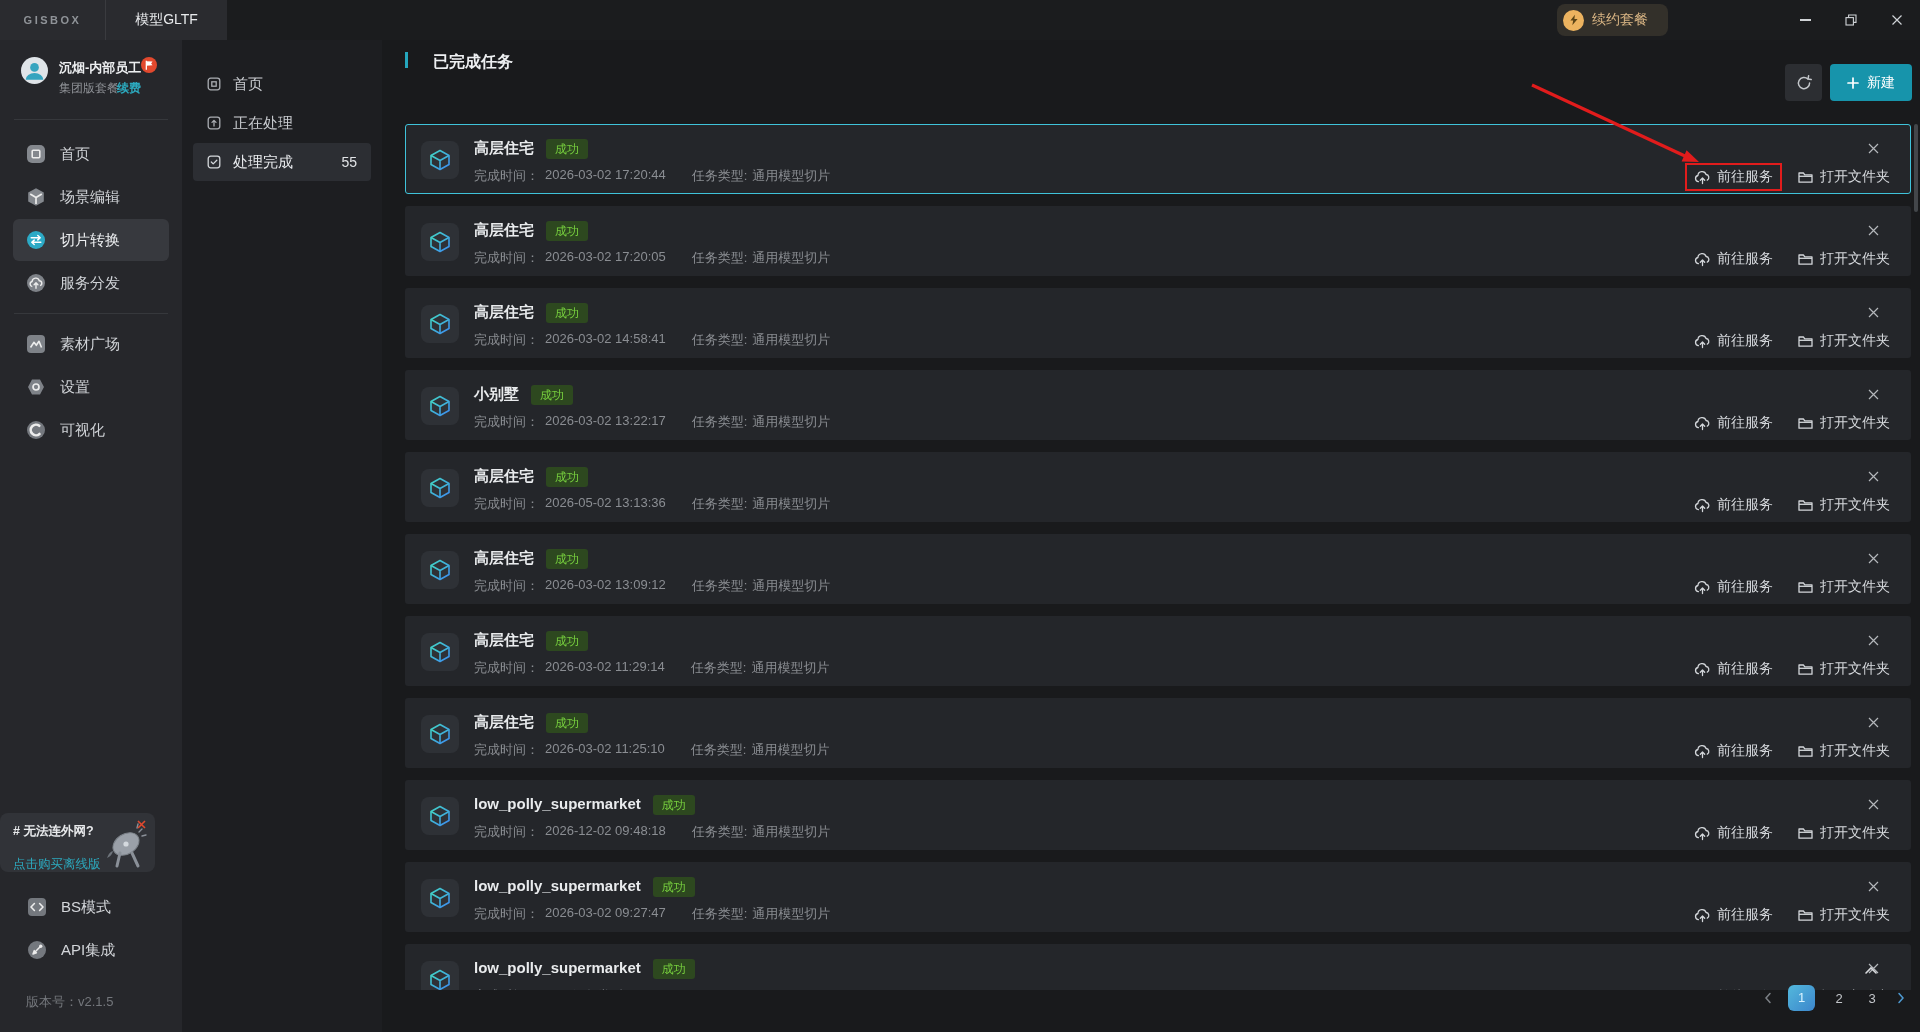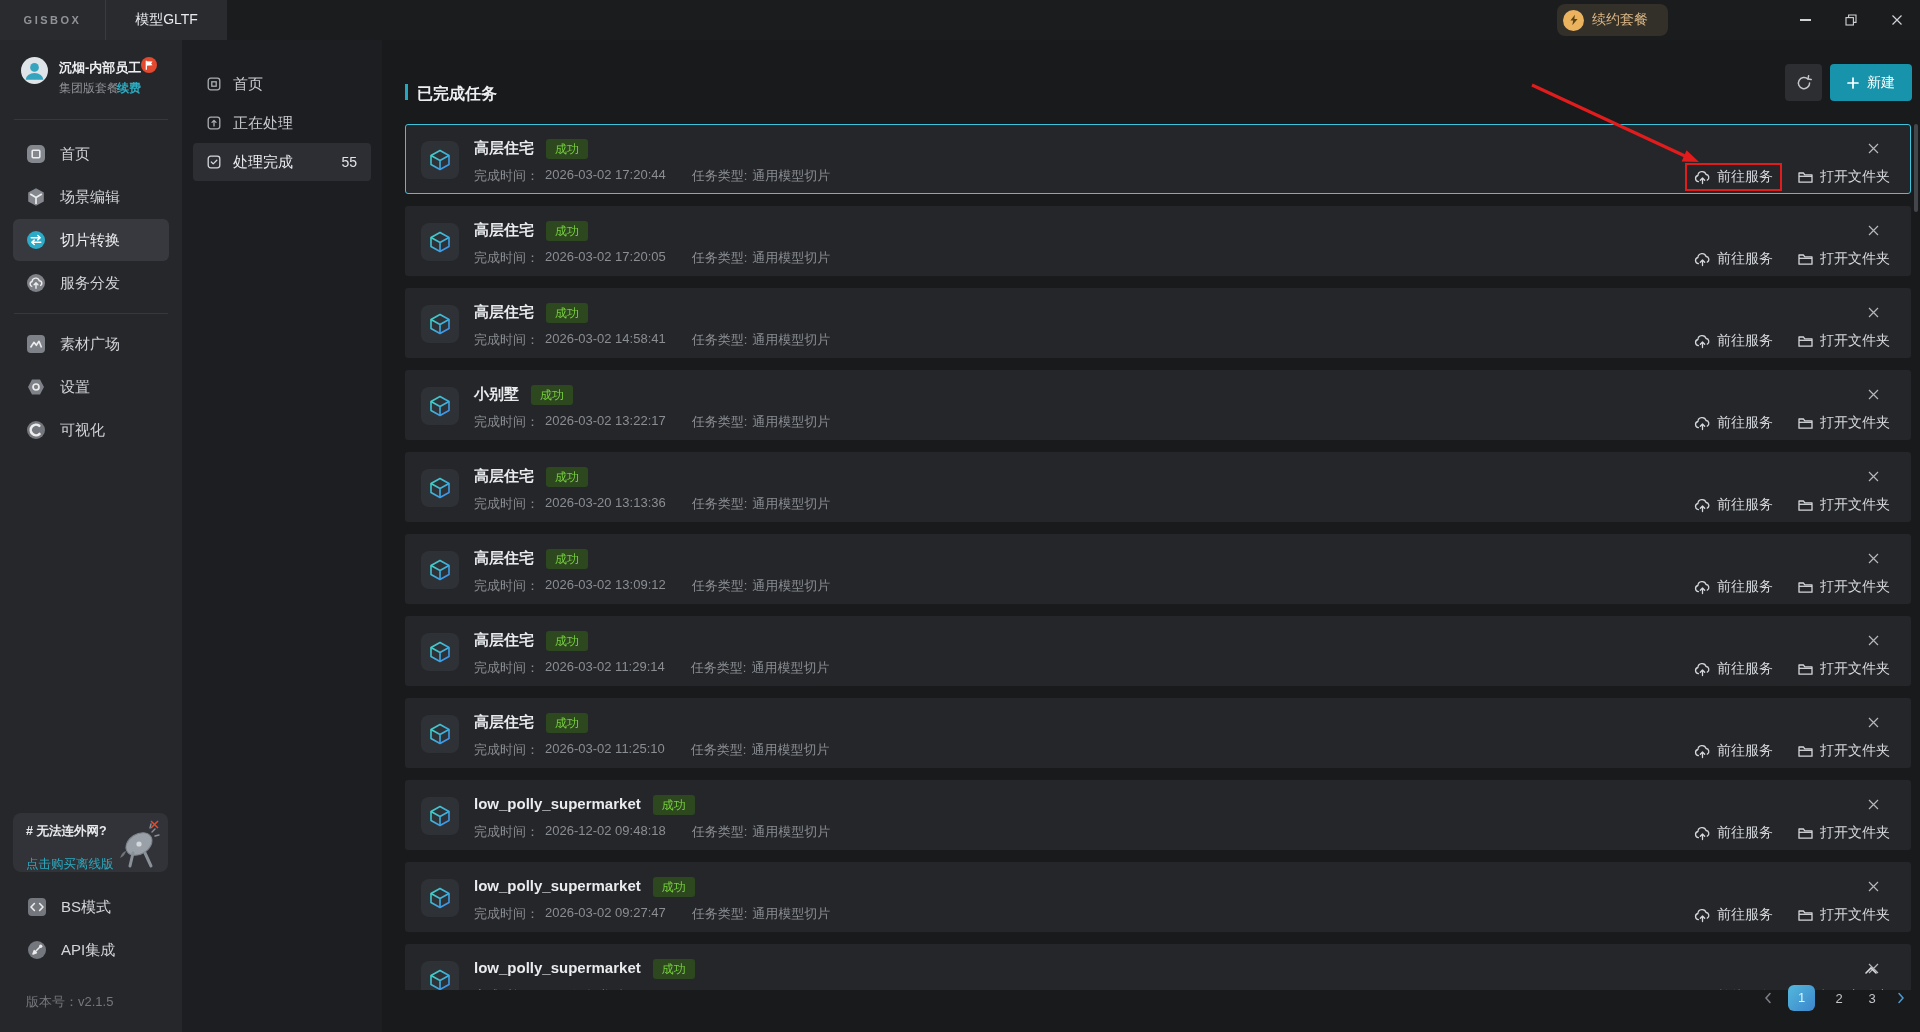--- a/index.html
+++ b/index.html
@@ -28,40 +28,40 @@
   .flag-badge { position:absolute; left:141px; top:17px; }
   .user-plan { position:absolute; left:59px; top:40px; font-size:12px; color:#8d9095; }
   .user-renew { position:absolute; left:117px; top:40px; font-size:12px; color:#2bá; color:#2caabf; font-weight:bold; cursor:pointer; }
   .sb-divider { height:1px; background:#36383c; margin:0 14px; }
   .nav { padding-top:12px; }
   .nav-item { display:flex; align-items:center; gap:14px; height:42px; margin:1px 13px; padding-left:13px;
     border-radius:6px; font-size:15px; color:#cfd2d6; cursor:pointer; }
   .nav-item.active { background:#37393e; color:#eef0f2; }
   .nav-divider { height:1px; background:#36383c; margin:9px 14px; }
 
-  .promo-card { position:absolute; left:13px; top:773px; width:155px; height:59px; background:#313338; border-radius:8px; overflow:hidden; }
+  .promo-card { position:absolute; left:0; top:773px; width:155px; height:59px; background:#313338; border-radius:8px; overflow:hidden; }
   .promo-title { position:absolute; left:13px; top:10px; font-size:12.5px; font-weight:bold; color:#e8eaec; }
   .promo-link { position:absolute; left:13px; top:33px; font-size:12.5px; color:#2caabf; cursor:pointer;margin-top:10px; }
   .promo-close { position:absolute; right:9px; top:7px; cursor:pointer; line-height:0; }
   .promo-art { position:absolute; right:2px; bottom:0px; line-height:0; }
 
   .tools { position:absolute; left:27px; top:854px; display:flex; flex-direction:column; gap:17px; }
   .tool-item { display:flex; align-items:center; gap:14px; height:26px; font-size:15px; color:#d3d6da; cursor:pointer; }
   .version { position:absolute; left:26px; top:953px; font-size:13px; color:#74777c; }
 
   
   .subbar { position:absolute; left:182px; top:40px; width:200px; height:992px; background:#1d1e21; padding-top:24px; }
   .sub-item { display:flex; align-items:center; gap:11px; height:38px; margin:1px 11px; padding:0 14px 0 13px;
     border-radius:4px; font-size:15px; color:#c9ccd0; cursor:pointer; }
   .sub-item.active { background:#2c2e33; color:#e9ebee; }
   .sub-count { margin-left:auto; font-size:14px; color:#e2e4e7; }
 
   
   .main { position:absolute; left:382px; top:40px; width:1538px; height:992px; background:#191a1c; }
-  .main-header { position:absolute; left:23px; top:44px; display:flex; align-items:flex-start; }
+  .main-header { position:absolute; left:23px; top:12px; display:flex; align-items:flex-start;gap:16px; }
   .title-bar-accent { width:3px; height:16px; background:#25a7bd; margin-right:9px; }
   .main-title { font-size:16px; font-weight:bold; color:#edeff1; }
   .refresh-btn { position:absolute; right:98px; top:24px; width:37px; height:37px; background:#2c2e32; border:none; border-radius:4px;
     display:flex; align-items:center; justify-content:center; cursor:pointer; }
   .new-btn { position:absolute; right:8px; top:24px; width:82px; height:37px; background:#1794ab; border:none; border-radius:4px;
     display:flex; align-items:center; justify-content:center; gap:8px; color:#fff; font-size:14px; cursor:pointer; font-family:inherit; }
 
   .task-list { position:absolute; left:23px; top:84px; width:1506px; height:866px; overflow:hidden;
     display:flex; flex-direction:column; gap:12px; }
   .task-row { position:relative; flex:none; height:70px; background:#24262a; border-radius:3px; border:1px solid transparent; cursor:pointer; }
@@ -476,21 +476,21 @@
         <path d="M3 7.5 L12 12.5 L21 7.5 M12 12.5 V21.5" stroke="url(#cubeGrad)" stroke-width="1.6" stroke-linejoin="round"></path>
       </svg>
     </span>
     <div class="task-text">
       <div class="task-title-line">
         <span class="task-name">高层住宅</span>
         <span class="task-badge">成功</span>
       </div>
       <div class="task-detail">
         <span>完成时间：</span>
-        <span class="task-time-value">2026-03-20 13:13:36</span>
+        <span class="task-time-value">2026-05-02 13:13:36</span>
         <span class="task-type">任务类型:</span>
         <span class="task-type-value">通用模型切片</span>
       </div>
     </div>
     <span class="row-close">
       <svg width="11" height="11" viewBox="0 0 11 11" stroke="#b4b7bb" stroke-width="1.2">
               <path d="M1 1 L10 10 M10 1 L1 10"></path>
             </svg>
     </span>
     <div class="row-actions">

